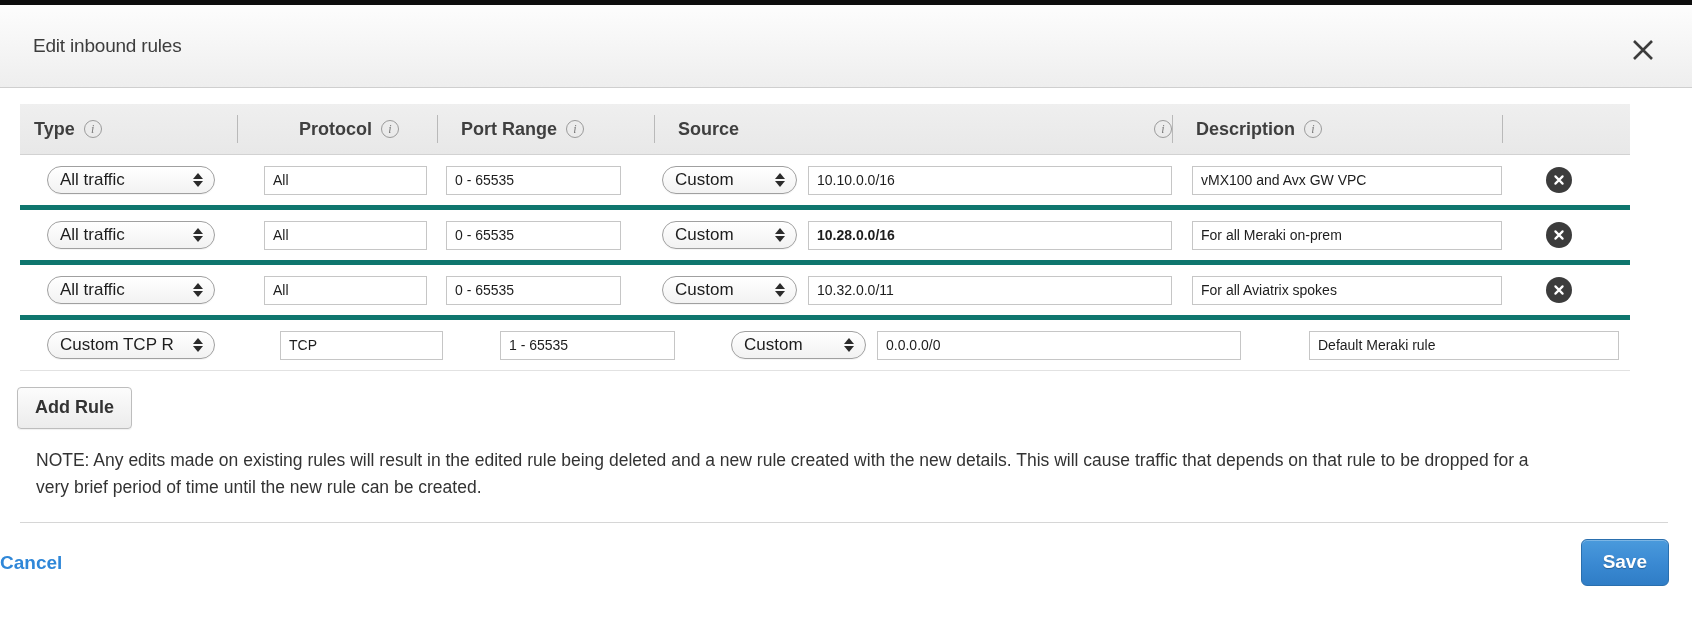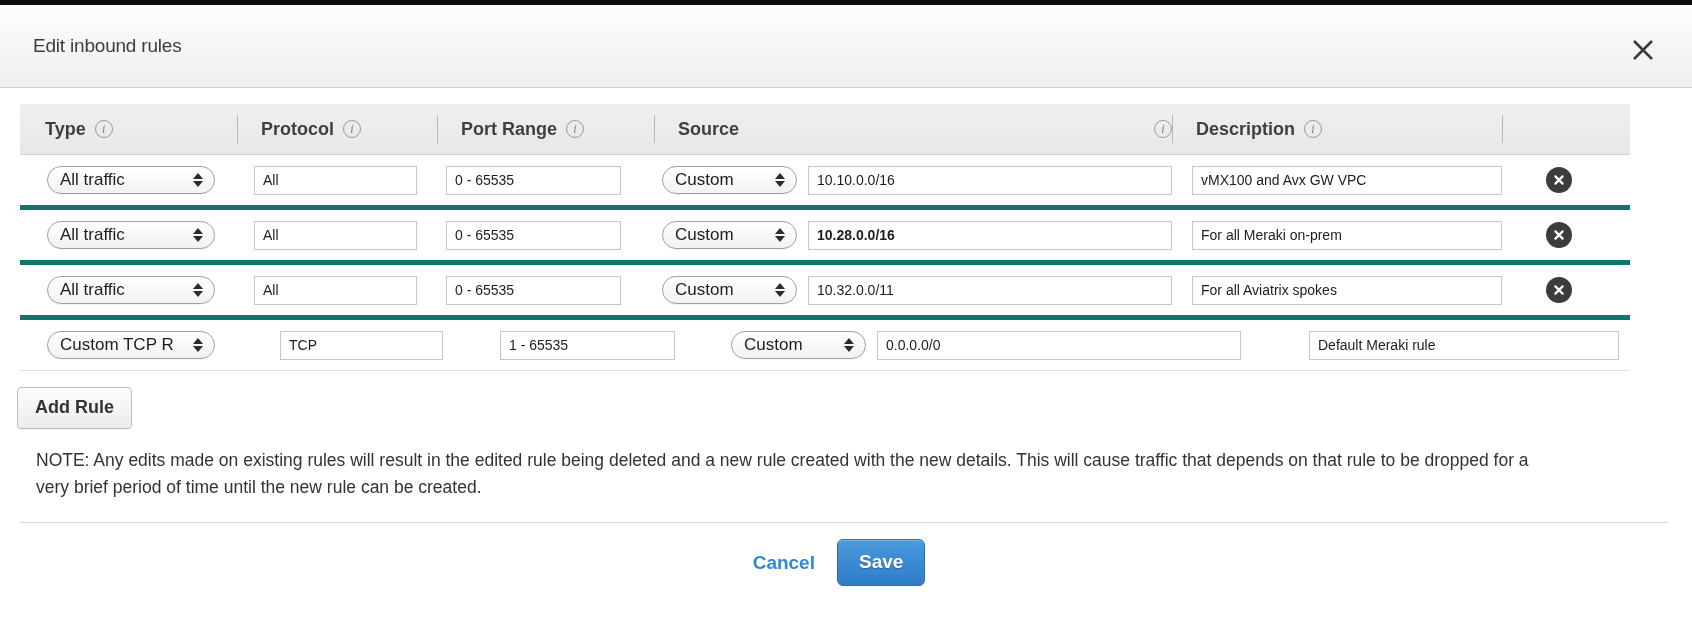--- a/index.html
+++ b/index.html
@@ -88,21 +88,21 @@
     padding-left: 24px;
   }
   .th .sep {
     position: absolute;
     left: 0;
     top: 11px;
     bottom: 11px;
     width: 1px;
     background: #b9b9b9;
   }
-  .th.first { padding-left: 25px; }
+  .th.first { padding-left: 14px; }
 
   .info-icon {
     display: inline-flex;
     align-items: center;
     justify-content: center;
     width: 18px;
     height: 18px;
     border: 1px solid #9b9b9b;
     border-radius: 50%;
     margin-left: 9px;
@@ -111,21 +111,21 @@
     font-style: italic;
     font-family: "Liberation Serif", serif;
     color: #7a7a7a;
     line-height: 1;
     box-sizing: border-box;
     cursor: pointer;
   }
 
   
   .c-type   { width: 217px; }
-  .c-proto  { width: 200px; }
+  .c-proto  { width: 200px; justify-content: center; }
   .c-port   { width: 217px; }
   .c-source { width: 518px; justify-content: space-between; }
   .c-desc   { width: 330px; }
   .c-del    { width: 126px; }
 
   .thead .c-del .sep { display: block; }
 
   
   .trow {
     display: flex;
@@ -254,23 +254,23 @@
 
   .divider {
     margin: 21px 24px 0 20px;
     height: 1px;
     background: #d6d6d6;
   }
 
   
   .footer {
     margin-top: 16px;
-    padding-right: 14px;
-    display: flex;
-    justify-content: center;
+    padding-right: 23px;
+    display: flex;
+    justify-content: space-between;
     align-items: center;
     gap: 22px;
   }
   .btn-cancel {
     font-size: 19px;
     font-weight: bold;
     color: #2f87d8;
     cursor: pointer;
   }
   .btn-save {

